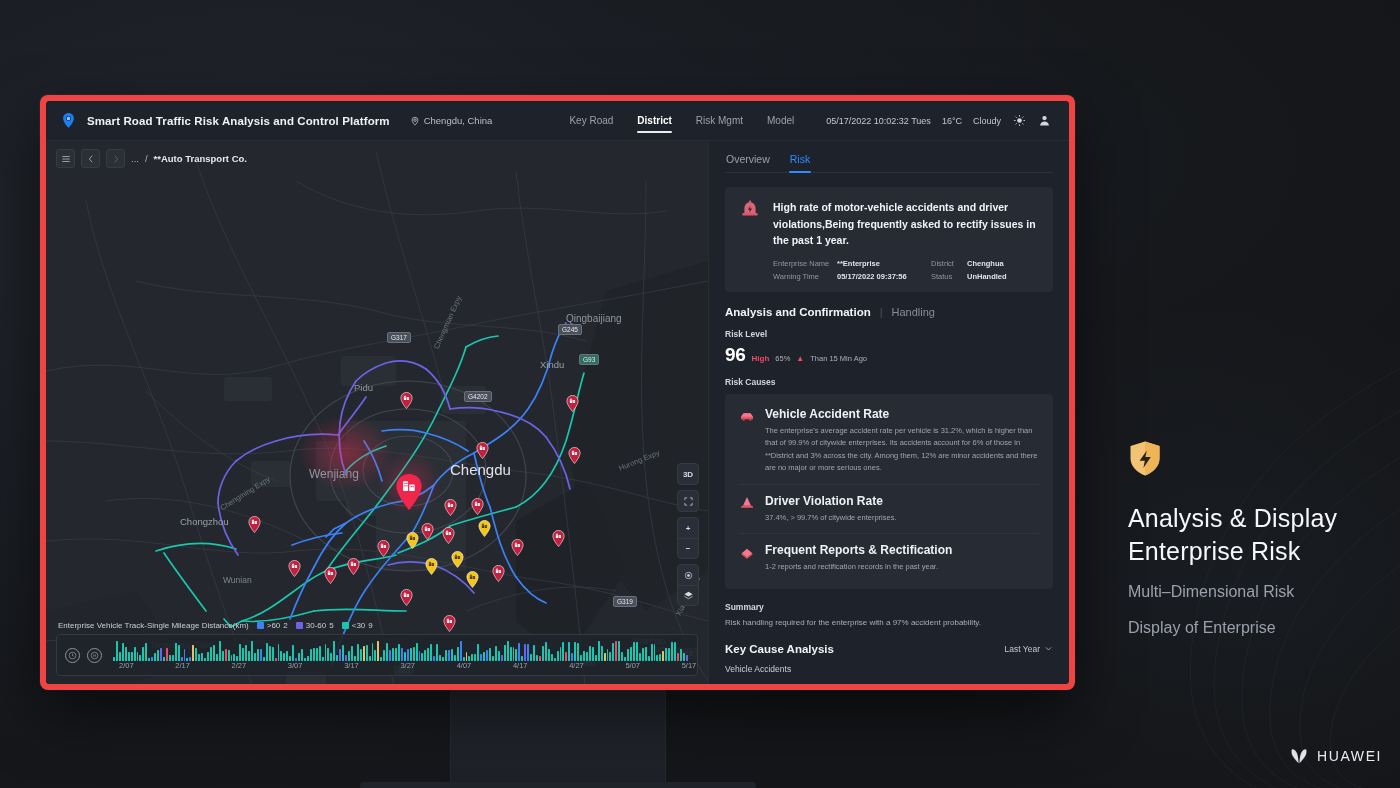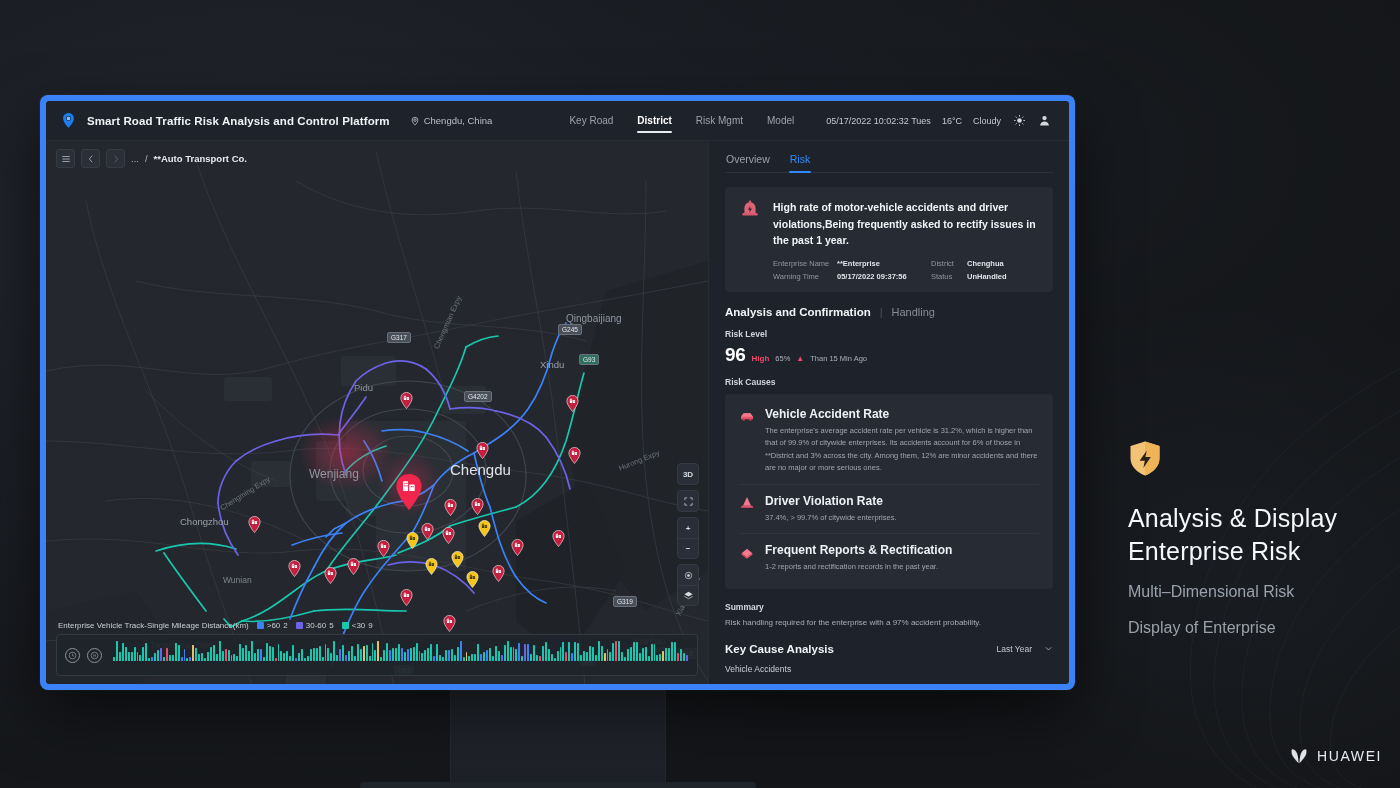--- a/index.html
+++ b/index.html
@@ -22,21 +22,21 @@
       radial-gradient(ellipse 500px 380px at 88% 72%, rgba(70,80,100,.10), transparent 70%),
       radial-gradient(ellipse 700px 500px at 75% 20%, rgba(60,70,90,.07), transparent 70%);
   }
   .swirl { position:absolute; right:-60px; top:330px; width:560px; height:460px; opacity:.5; }
 
   
   .monitor {
     position: absolute; left: 40px; top: 95px;
     width: 1035px; height: 595px;
     border-radius: 8px;
-    background: #3b82f6;
+    background: #ef4444;
     padding: 6px;
     box-shadow: 0 24px 60px rgba(0,0,0,.55), 0 0 0 1px rgba(255,255,255,.045);
   }
   .screen {
     width: 100%; height: 100%;
     border-radius: 4px;
     background: #1a1d23;
     overflow: hidden;
     position: relative;
     display: flex; flex-direction: column;
@@ -161,21 +161,21 @@
   .cause + .cause { border-top:1px solid #2f343d;}
   .cause-ico { width:16px; height:16px; flex:0 0 16px; margin-top:1px;}
   .cause-t { font-size:12px; color:#eef1f5; font-weight:700;}
   .cause-d { font-size:7.5px; color:#9fa7b1; line-height:12.5px; margin-top:4px;}
 
   .summary-t { font-size:8.5px; color:#d3d9e1; font-weight:700; margin-top:13px;}
   .summary-d { font-size:8px; color:#a8afb9; margin-top:6px;}
 
   .kca { margin-top:16px; display:flex; align-items:center; justify-content:space-between;}
   .kca-title { font-size:11.5px; color:#f1f4f8; font-weight:700;}
-  .kca-sel { font-size:8.5px; color:#c3c9d2; display:flex; align-items:center; gap:12px; cursor:pointer;}
+  .kca-sel { font-size:8.5px; color:#c3c9d2; display:flex; align-items:center; gap:4px; cursor:pointer;}
   .kca-sub { font-size:8.5px; color:#c9cfd7; margin-top:9px;}
 
   
   .brand-block { position:absolute; left: 1128px; top: 440px; width: 260px;}
   .brand-shield { width: 34px; height: 36px; margin-bottom: 22px;}
   .brand-h1 { font-size: 25px; line-height:33px; color:#f6f8fa; font-weight:400; letter-spacing:.2px;}
   .brand-h2 { margin-top: 12px; font-size: 16px; line-height:24px; color:#9aa1ab; font-weight:400;}
   .huawei { position:absolute; left: 1288px; top: 748px; display:flex; align-items:center; gap:7px;}
   .huawei-mark { width:22px; height:16px;}
   .huawei-txt { font-size:14px; letter-spacing:1.6px; color:#e7eaef; font-weight:400;}
@@ -967,20 +967,33 @@
                   <i style="background: rgb(232, 192, 106); height: 10.2px;"></i>
                   <i style="background: rgb(25, 199, 174); height: 12.8px;"></i>
                   <i style="background: rgb(25, 199, 174); height: 12.7px;"></i>
                   <i style="background: rgb(25, 199, 174); height: 19px;"></i>
                   <i style="background: rgb(25, 199, 174); height: 19.5px;"></i>
                   <i style="background: rgb(239, 72, 104); height: 7.7px;"></i>
                   <i style="background: rgb(25, 199, 174); height: 11.8px;"></i>
                   <i style="background: rgb(25, 199, 174); height: 7.9px;"></i>
                   <i style="background: rgb(108, 99, 232); height: 5.7px;"></i>
                 </div>
+            <div class="tl-axis" id="tl-axis">
+                  <span style="left: 3%;">2/07</span>
+                  <span style="left: 12.7%;">2/17</span>
+                  <span style="left: 22.4%;">2/27</span>
+                  <span style="left: 32.1%;">3/07</span>
+                  <span style="left: 41.8%;">3/17</span>
+                  <span style="left: 51.5%;">3/27</span>
+                  <span style="left: 61.2%;">4/07</span>
+                  <span style="left: 70.9%;">4/17</span>
+                  <span style="left: 80.6%;">4/27</span>
+                  <span style="left: 90.3%;">5/07</span>
+                  <span style="left: 100%;">5/17</span>
+                </div>
           </div>
         </div>
       </div>
     </div>
 
     <div class="side-pane">
       <div class="tabs">
         <div class="tab">Overview</div>
         <div class="tab active">Risk</div>
       </div>

